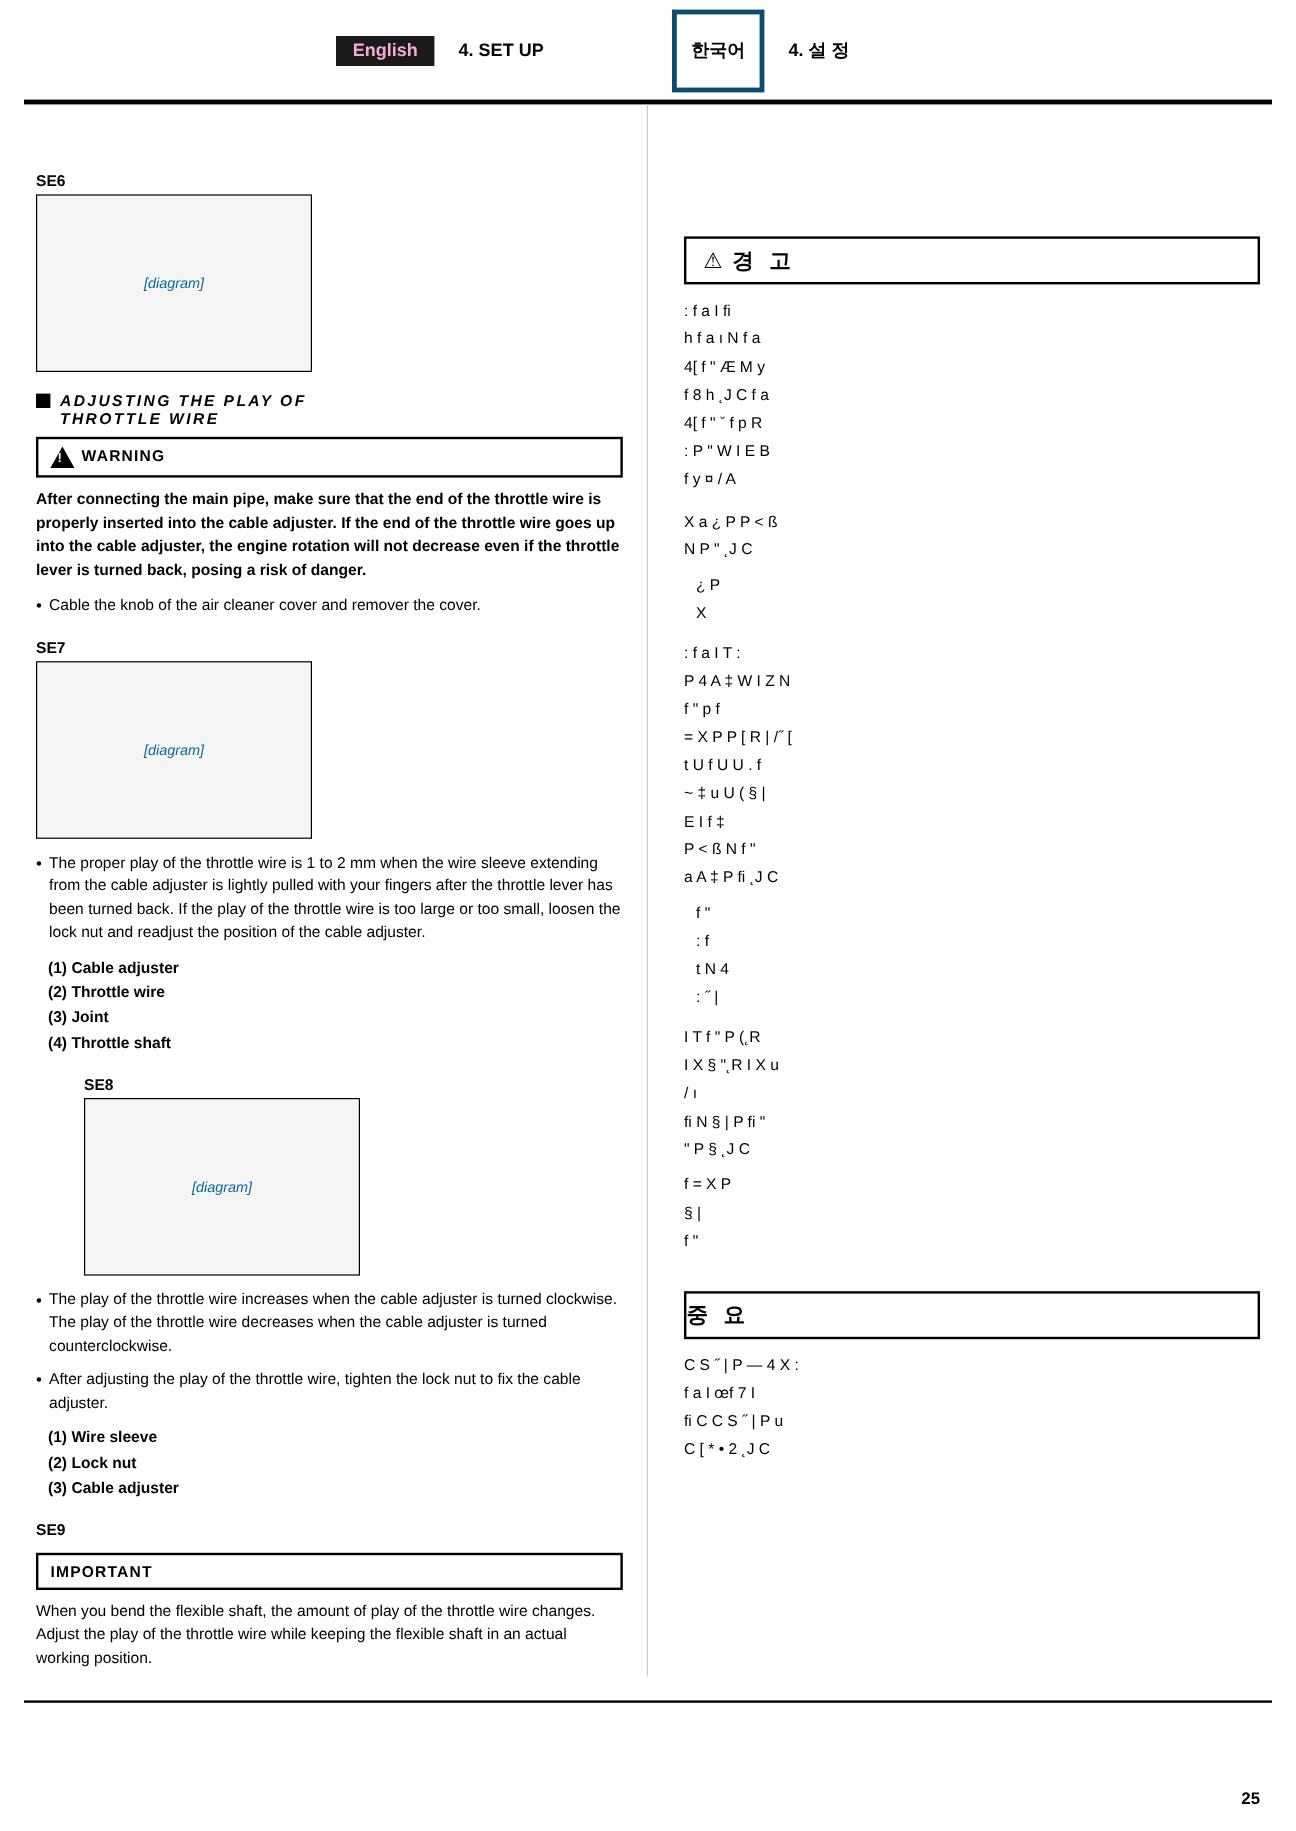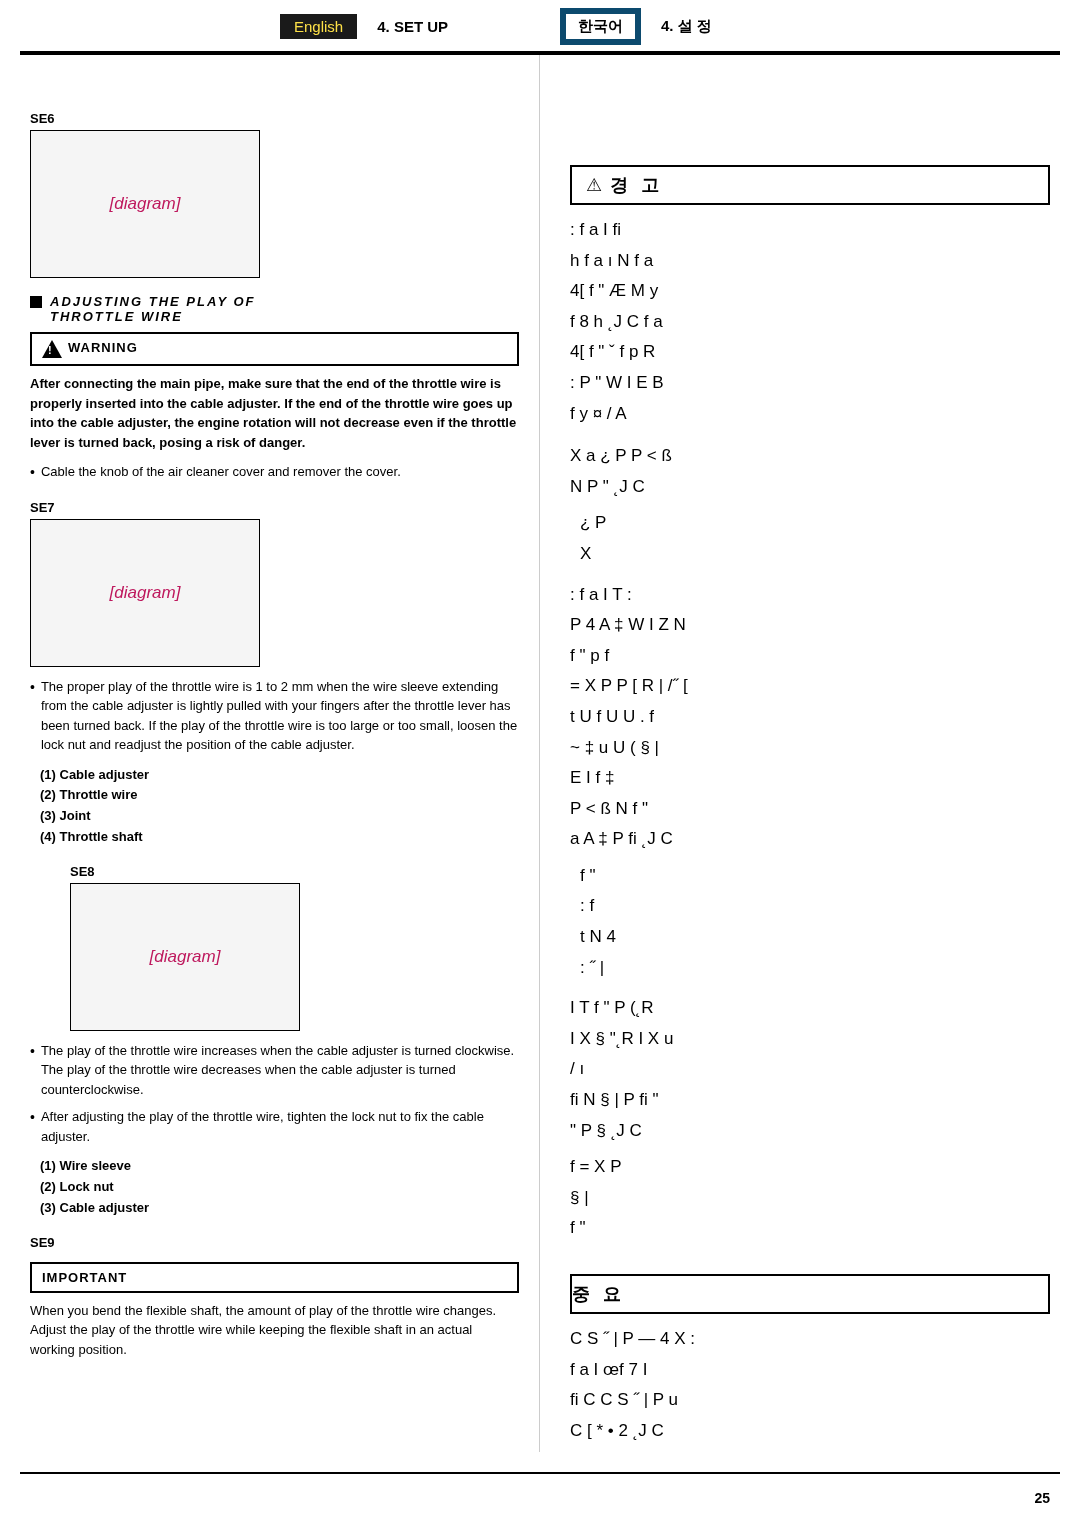--- a/index.html
+++ b/index.html
@@ -34,33 +34,33 @@
       padding-left: 260px;
     }
     .header-right {
       width: 50%;
       display: flex;
       align-items: center;
       padding-left: 20px;
     }
     .lang-badge-english {
       background: #1a1a1a;
-      color: #fde047;
-      font-weight: normal;
+      color: #f9a8d4;
+      font-weight: bold;
       font-size: 15px;
       padding: 4px 14px;
       display: inline-block;
     }
     .lang-badge-korean {
       background: #fff;
       color: #000;
       font-weight: bold;
       font-size: 15px;
-      border: 6px solid #0c4a6e;
-      padding: 3px 12px;
+      border: 4px solid #0c4a6e;
+      padding: 21px 12px;
       display: inline-block;
     }
     .section-title-left {
       font-weight: bold;
       font-size: 15px;
       margin-left: 20px;
     }
     .section-title-right {
       font-weight: bold;
       font-size: 15px;
@@ -200,21 +200,21 @@
       margin: 10px 0;
       display: flex;
       align-items: center;
     }
     .korean-header-text {
       font-size: 18px;
       font-weight: bold;
       letter-spacing: 4px;
     }
     .korean-body-text {
-      font-size: 17px;
+      font-size: 13px;
       line-height: 1.8;
       margin: 6px 0;
     }
 
     .divider-line {
       border: none;
       border-top: 2px solid #000;
       margin: 0 20px;
     }
 
@@ -228,22 +228,22 @@
       width: 230px;
       height: 148px;
       flex-shrink: 0;
       display: flex;
       align-items: center;
       justify-content: center;
       background: #f5f5f5;
       margin-right: 14px;
     }
     .se-box-label {
-      font-size: 17px;
-      color: #be185d;
+      font-size: 12px;
+      color: #0369a1;
       font-style: italic;
     }
 
     .left-col-inner {
       padding: 10px 10px 0 10px;
       margin-top: 30px;
     }
 
     .right-col-inner {
       padding: 10px 10px 0 10px;

